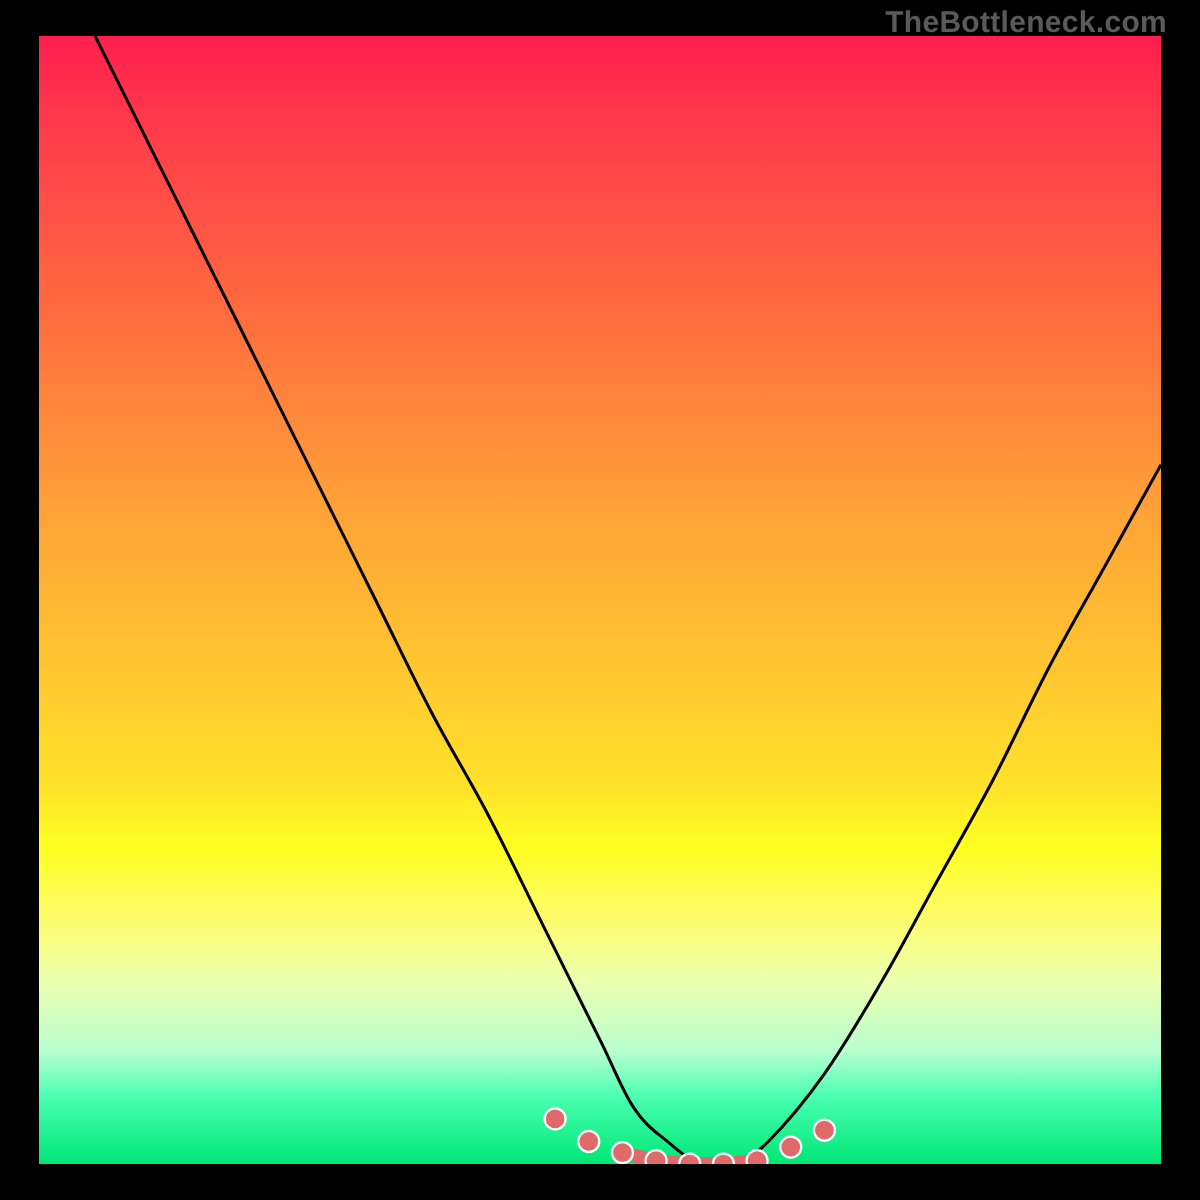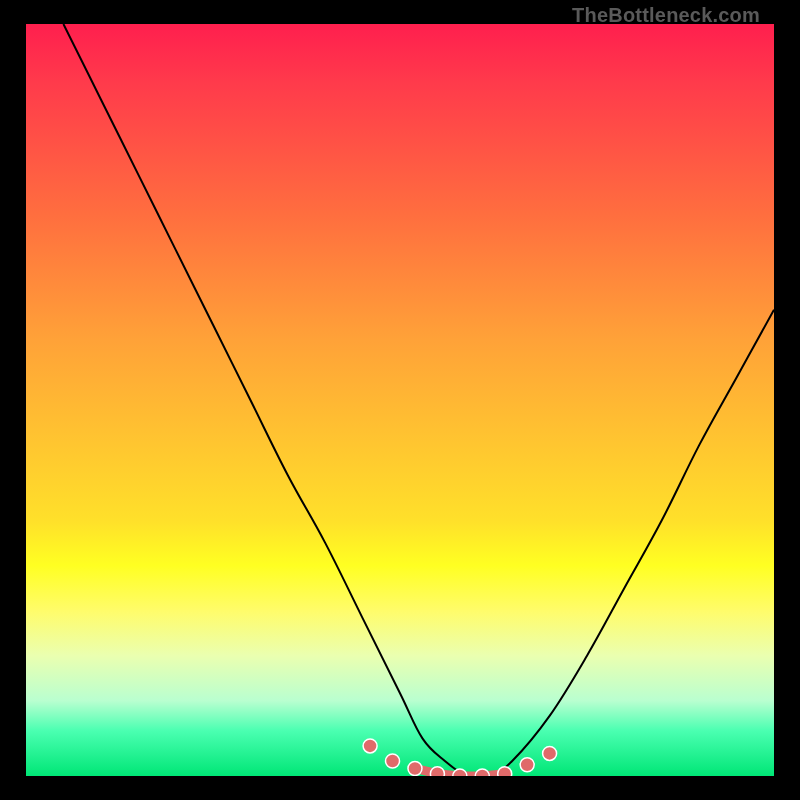--- a/index.html
+++ b/index.html
@@ -26,21 +26,21 @@
       #ffff22 72%,
       #fffc6a 78%,
       #eaffb0 84%,
       #b9ffd0 90%,
       #4affb1 94%,
       #00e676 100%);
   }
   .attribution {
     position: absolute;
     top: 4px;
-    right: 40px;
+    right: 22px;
     color: #5a5a5a;
     font-size: 20px;
     font-weight: 600;
     letter-spacing: 0.2px;
   }
   svg.plot {
     position: absolute;
     left: 0;
     top: 0;
     width: 748px;

